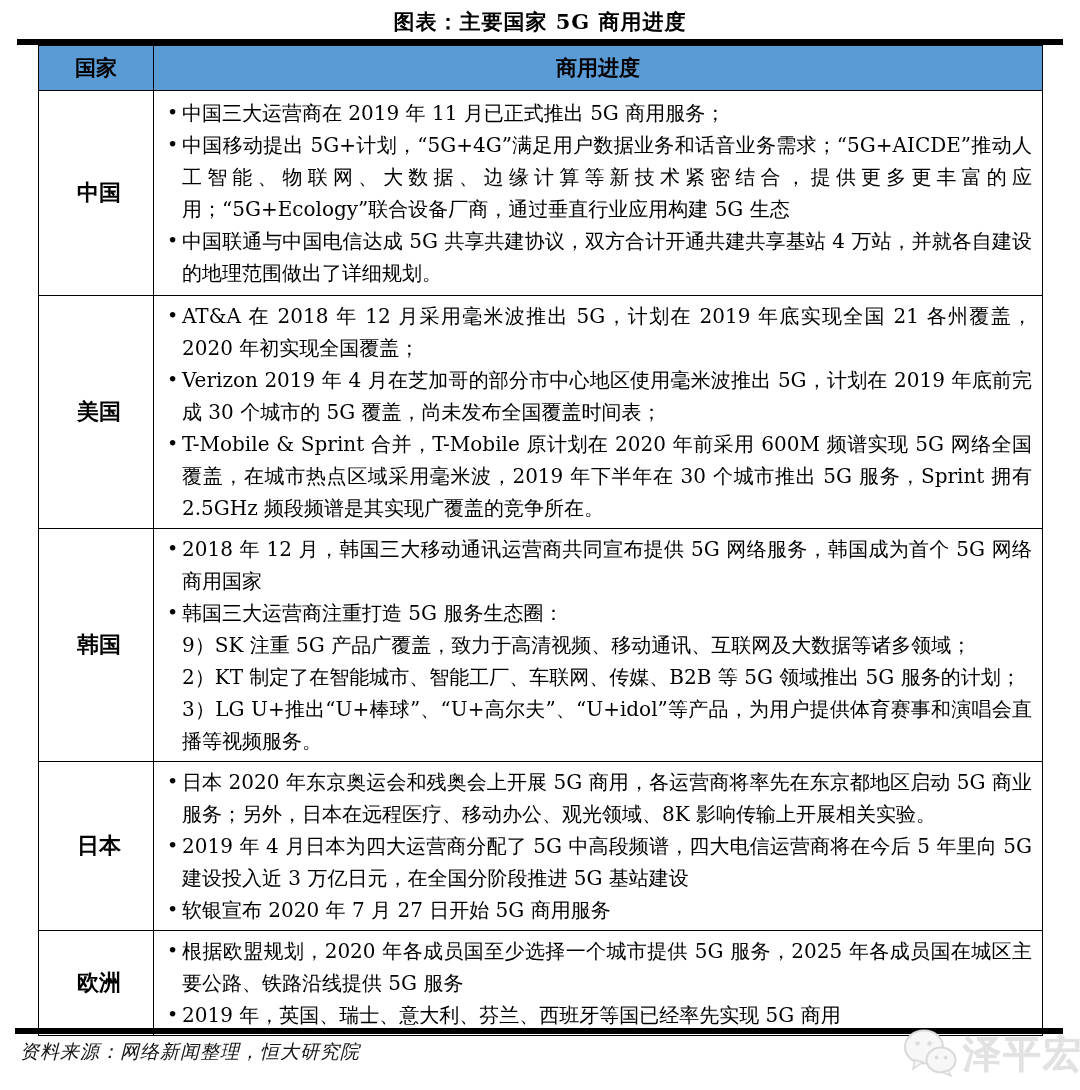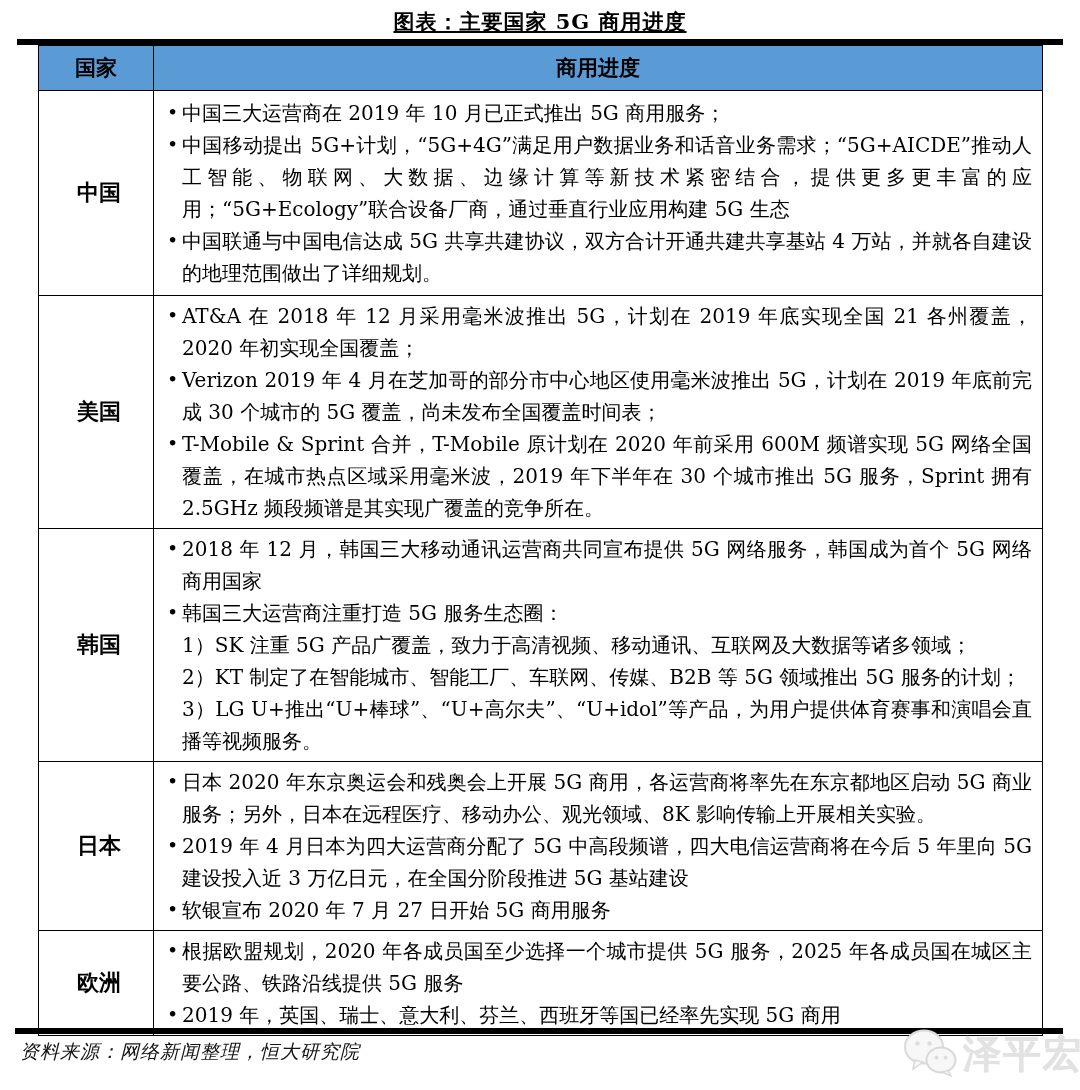--- a/index.html
+++ b/index.html
@@ -13,21 +13,20 @@
     background:#ffffff;
     font-family:"DejaVu Serif","Liberation Serif",serif;
     position:relative;
     color:#000;
     overflow:hidden;
   }
   .title{
     position:absolute;top:8px;left:0;width:1080px;
     text-align:center;font-size:21px;font-weight:bold;
     letter-spacing:1px;
-    text-decoration:underline;
   }
   .rule{position:absolute;background:var(--rule);height:6px;}
   .rule-top{left:17px;top:39px;width:1046px;}
   .rule-bottom{left:15px;top:1028px;width:1048px;}
   table.tbl{
     position:absolute;left:38px;top:45px;width:1005px;
     border-collapse:collapse;table-layout:fixed;
   }
   .tbl th,.tbl td{border:1.5px solid #000;}
   .tbl thead tr{height:45px;}
@@ -85,39 +84,39 @@
   <thead>
     <tr>
       <th class="col-country">国家</th>
       <th class="col-progress">商用进度</th>
     </tr>
   </thead>
   <tbody id="tbody">
       <tr>
         <th class="country-cell">中国</th>
         <td class="progress-cell">
-          <div class="item"><span class="bullet">•</span><span>中国三大运营商在 2019 年 10 月已正式推出 5G 商用服务；</span></div>
+          <div class="item"><span class="bullet">•</span><span>中国三大运营商在 2019 年 11 月已正式推出 5G 商用服务；</span></div>
           <div class="item"><span class="bullet">•</span><span>中国移动提出 5G+计划，“5G+4G”满足用户数据业务和话音业务需求；“5G+AICDE”推动人工智能、物联网、大数据、边缘计算等新技术紧密结合，提供更多更丰富的应用；“5G+Ecology”联合设备厂商，通过垂直行业应用构建 5G 生态</span></div>
           <div class="item"><span class="bullet">•</span><span>中国联通与中国电信达成 5G 共享共建协议，双方合计开通共建共享基站 4 万站，并就各自建设的地理范围做出了详细规划。</span></div>
         </td>
       </tr>
       <tr>
         <th class="country-cell">美国</th>
         <td class="progress-cell">
           <div class="item"><span class="bullet">•</span><span>AT&amp;A 在 2018 年 12 月采用毫米波推出 5G，计划在 2019 年底实现全国 21 各州覆盖，2020 年初实现全国覆盖；</span></div>
           <div class="item"><span class="bullet">•</span><span>Verizon 2019 年 4 月在芝加哥的部分市中心地区使用毫米波推出 5G，计划在 2019 年底前完成 30 个城市的 5G 覆盖，尚未发布全国覆盖时间表；</span></div>
           <div class="item"><span class="bullet">•</span><span>T-Mobile &amp; Sprint 合并，T-Mobile 原计划在 2020 年前采用 600M 频谱实现 5G 网络全国覆盖，在城市热点区域采用毫米波，2019 年下半年在 30 个城市推出 5G 服务，Sprint 拥有 2.5GHz 频段频谱是其实现广覆盖的竞争所在。</span></div>
         </td>
       </tr>
       <tr>
         <th class="country-cell">韩国</th>
         <td class="progress-cell">
           <div class="item"><span class="bullet">•</span><span>2018 年 12 月，韩国三大移动通讯运营商共同宣布提供 5G 网络服务，韩国成为首个 5G 网络商用国家</span></div>
           <div class="item"><span class="bullet">•</span><span>韩国三大运营商注重打造 5G 服务生态圈：</span></div>
-          <div class="item"><span>1）SK 注重 5G 产品广覆盖，致力于高清视频、移动通讯、互联网及大数据等诸多领域；</span></div>
+          <div class="item"><span>9）SK 注重 5G 产品广覆盖，致力于高清视频、移动通讯、互联网及大数据等诸多领域；</span></div>
           <div class="item"><span>2）KT 制定了在智能城市、智能工厂、车联网、传媒、B2B 等 5G 领域推出 5G 服务的计划；</span></div>
           <div class="item"><span>3）LG U+推出“U+棒球”、“U+高尔夫”、“U+idol”等产品，为用户提供体育赛事和演唱会直播等视频服务。</span></div>
         </td>
       </tr>
       <tr>
         <th class="country-cell">日本</th>
         <td class="progress-cell">
           <div class="item"><span class="bullet">•</span><span>日本 2020 年东京奥运会和残奥会上开展 5G 商用，各运营商将率先在东京都地区启动 5G 商业服务；另外，日本在远程医疗、移动办公、观光领域、8K 影响传输上开展相关实验。</span></div>
           <div class="item"><span class="bullet">•</span><span>2019 年 4 月日本为四大运营商分配了 5G 中高段频谱，四大电信运营商将在今后 5 年里向 5G 建设投入近 3 万亿日元，在全国分阶段推进 5G 基站建设</span></div>
           <div class="item"><span class="bullet">•</span><span>软银宣布 2020 年 7 月 27 日开始 5G 商用服务</span></div>

